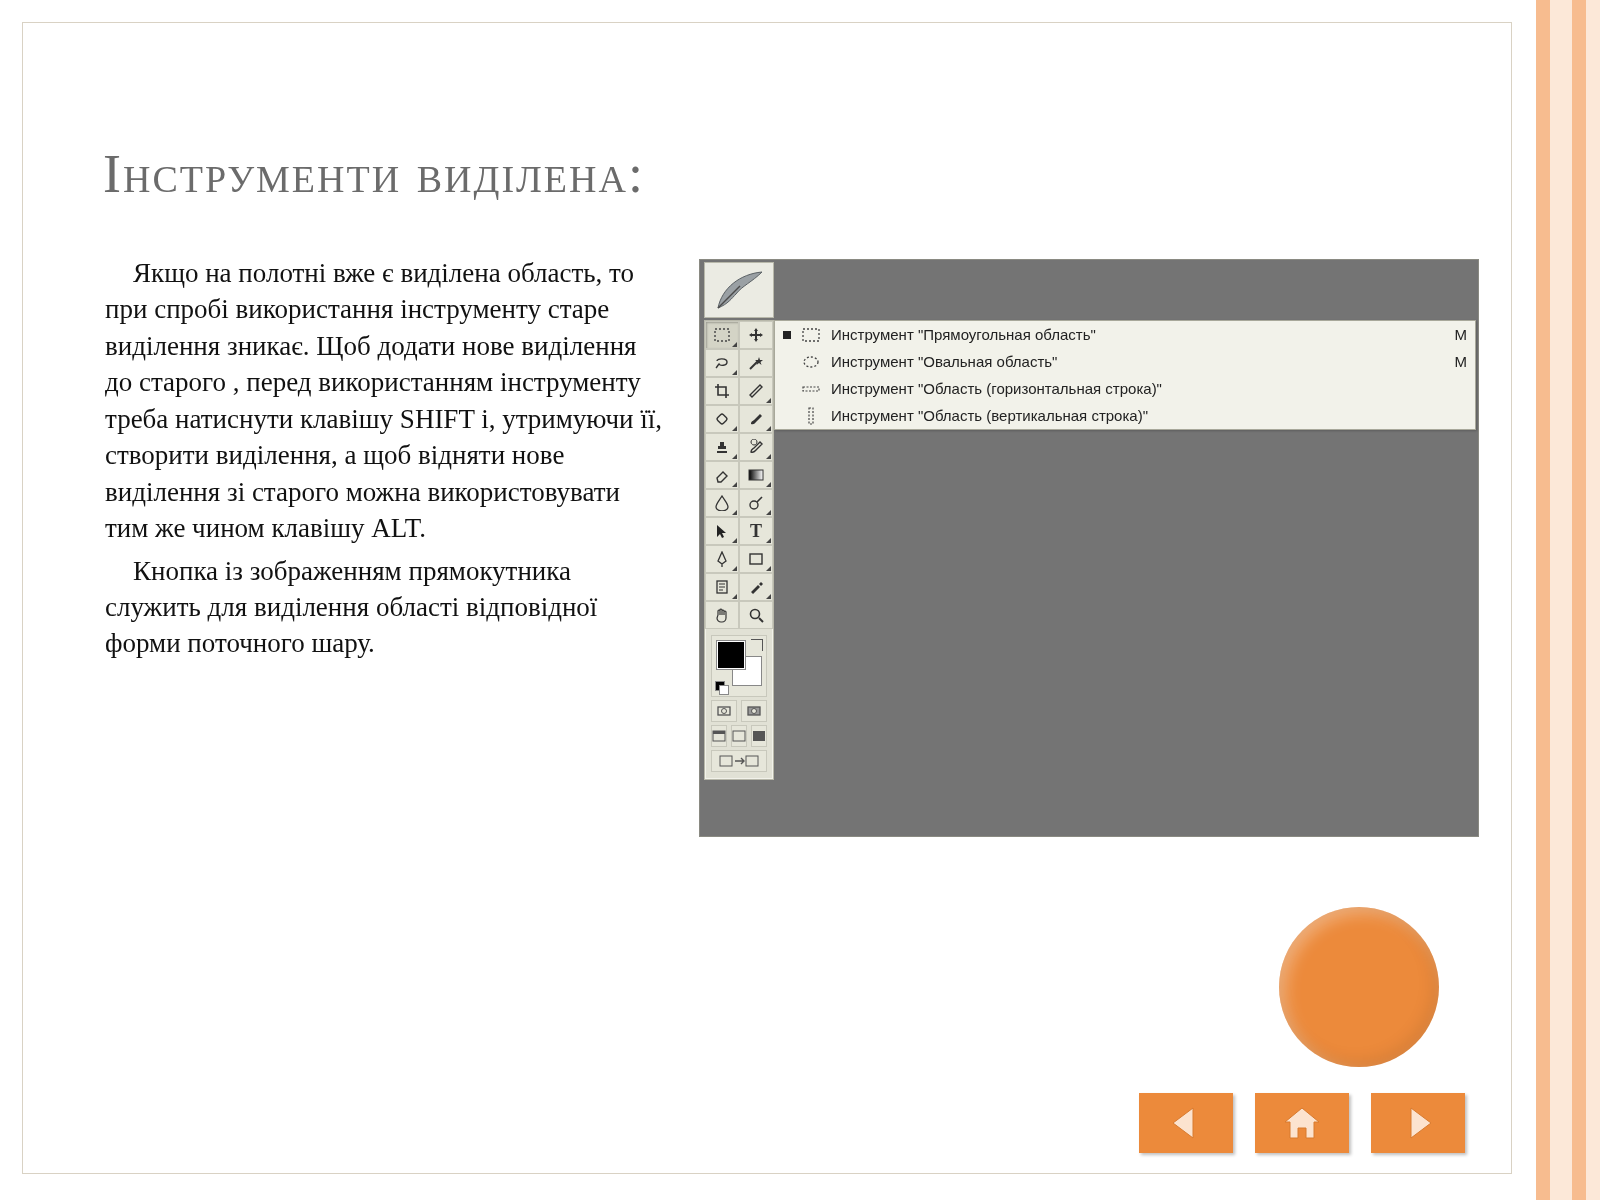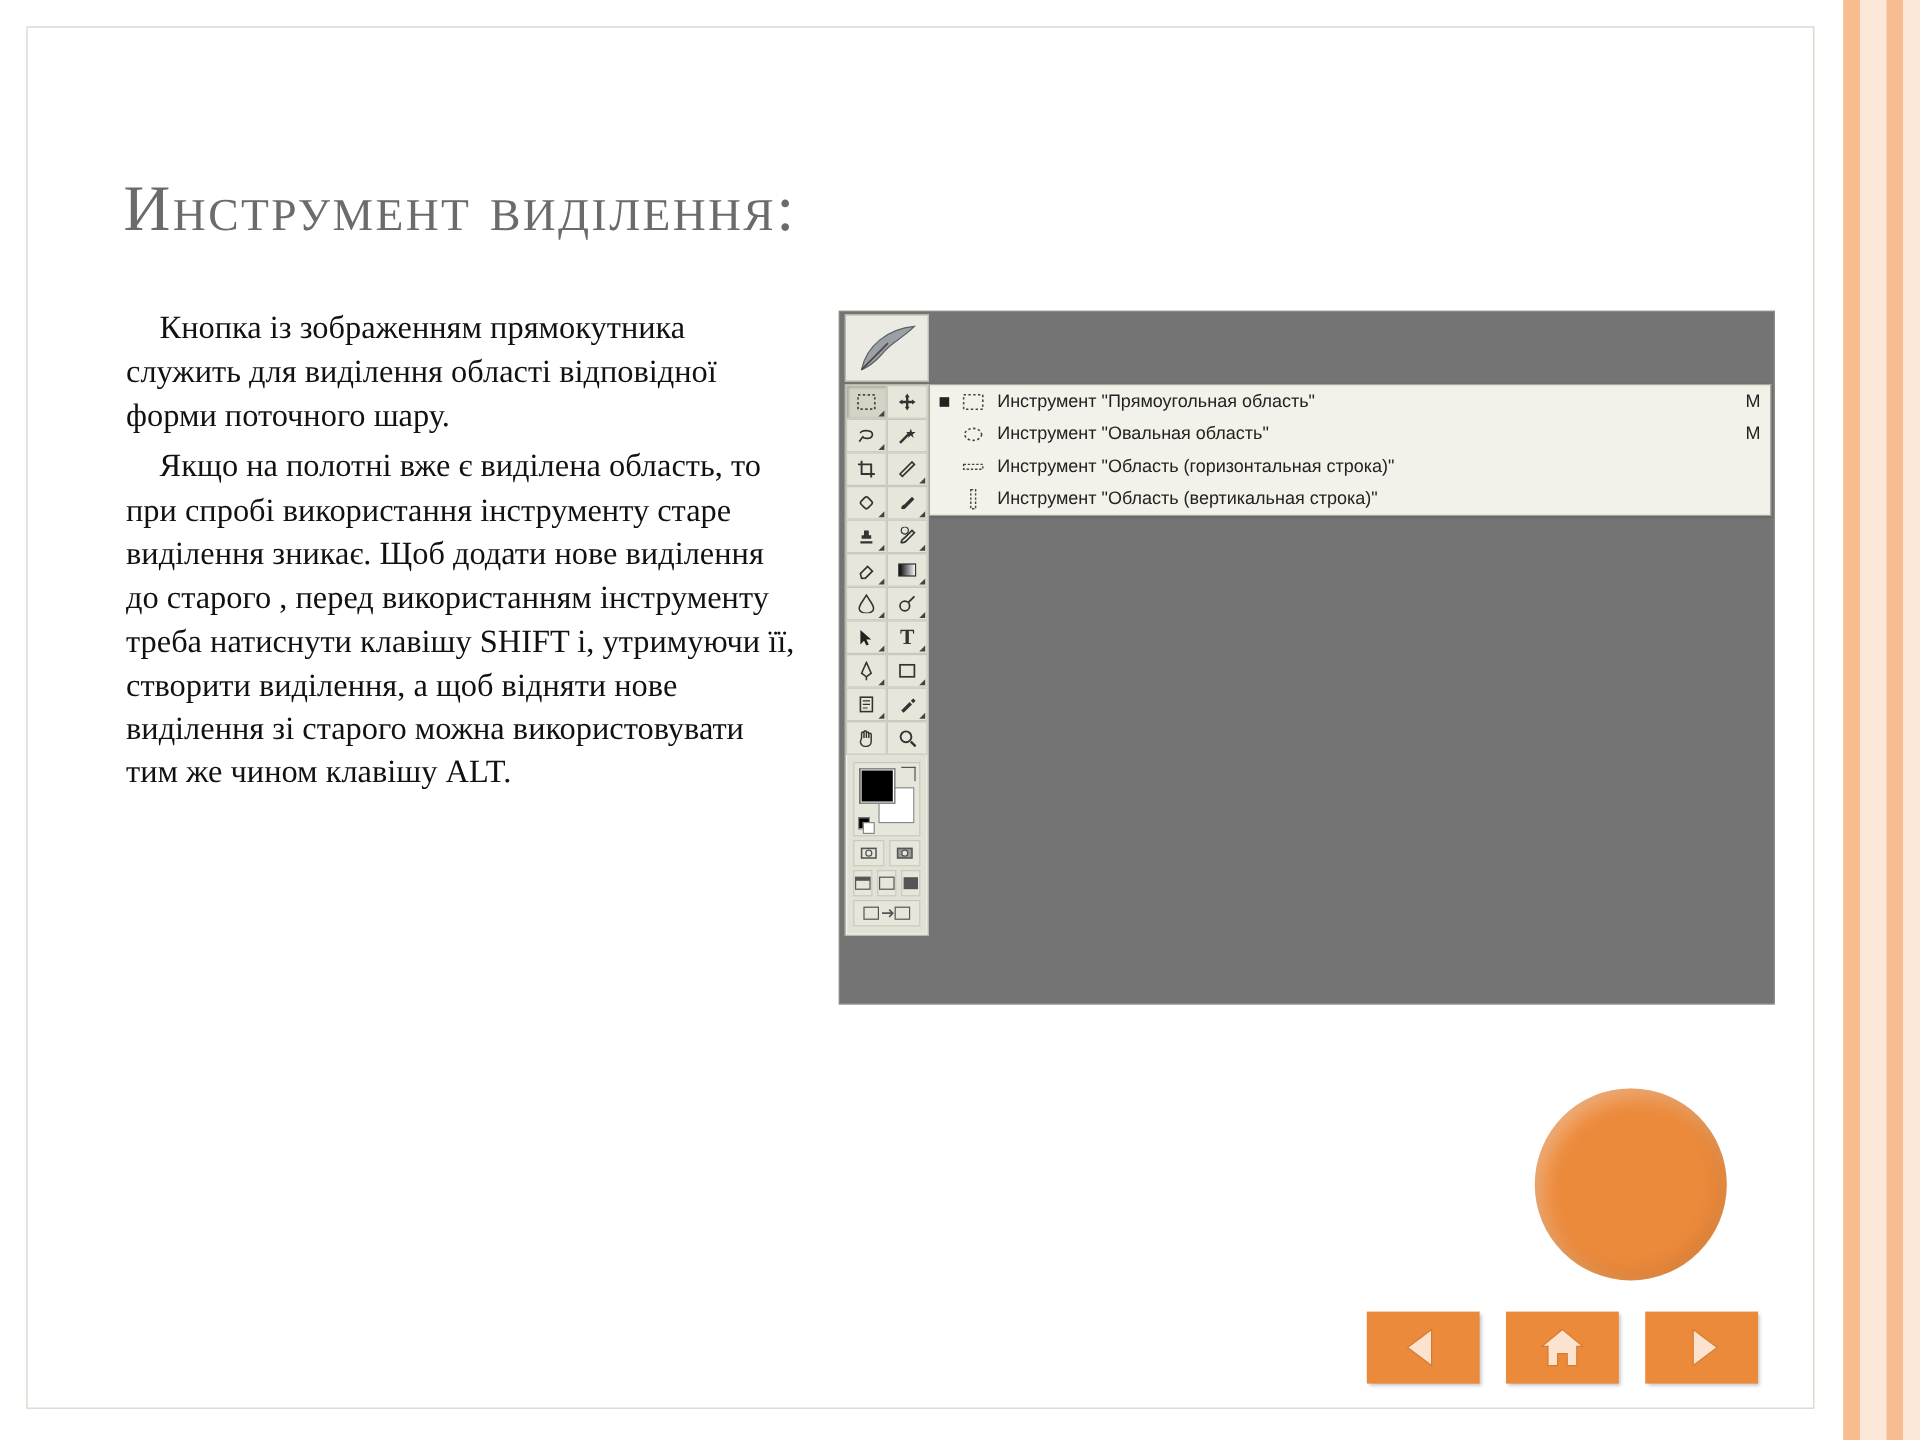--- a/index.html
+++ b/index.html
@@ -236,25 +236,25 @@
 
 <div class="right-stripes">
   <div class="stripe-a"></div>
   <div class="stripe-b"></div>
   <div class="stripe-c"></div>
   <div class="stripe-d"></div>
 </div>
 
 <div class="slide">
 
-  <div class="title">Инструмент виділення:</div>
+  <div class="title">Інструменти виділена:</div>
 
   <div class="body-text">
+    <p>Якщо на полотні вже є виділена область, то при спробі використання інструменту старе виділення зникає. Щоб додати нове виділення до старого , перед використанням інструменту треба натиснути клавішу SHIFT і, утримуючи її, створити виділення, а щоб відняти нове виділення зі старого можна використовувати тим же чином клавішу ALT.</p>
     <p>Кнопка із зображенням прямокутника служить для виділення області відповідної форми поточного шару.</p>
-    <p>Якщо на полотні вже є виділена область, то при спробі використання інструменту старе виділення зникає. Щоб додати нове виділення до старого , перед використанням інструменту треба натиснути клавішу SHIFT і, утримуючи її, створити виділення, а щоб відняти нове виділення зі старого можна використовувати тим же чином клавішу ALT.</p>
   </div>
 
   <div class="screenshot">
 
     <div class="feather">
       <svg viewBox="0 0 54 44">
         <path d="M6 40 C10 20 28 6 50 4 C40 14 30 18 24 26 C20 30 16 36 6 40 Z" fill="#9aa0a4" stroke="#5a6064" stroke-width="1"></path>
         <path d="M6 40 L28 18" stroke="#4a4a4a" stroke-width="1.5"></path>
       </svg>
     </div>

